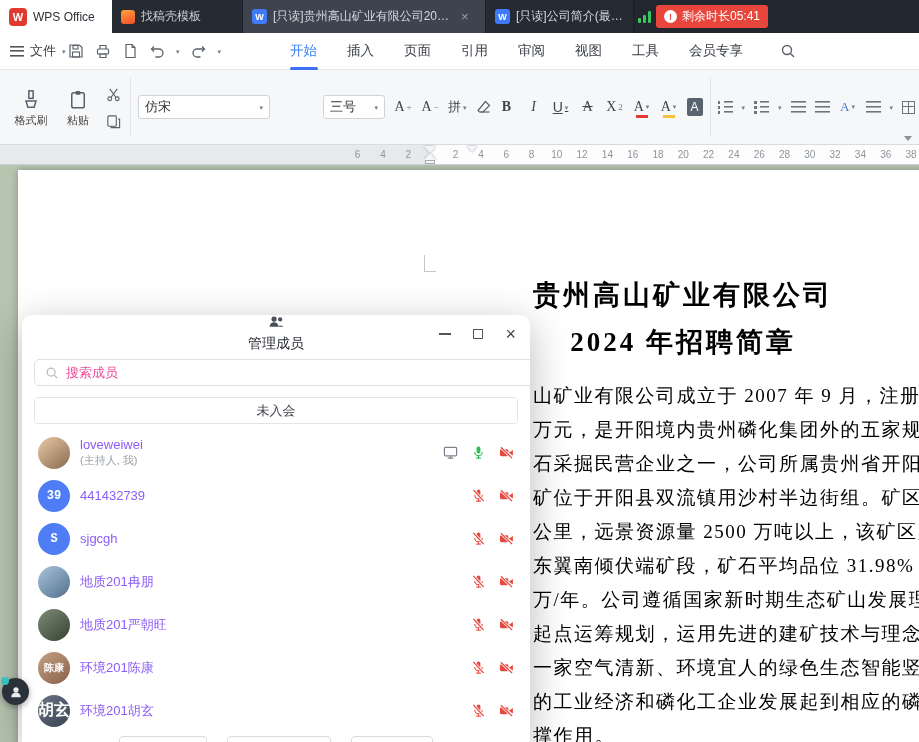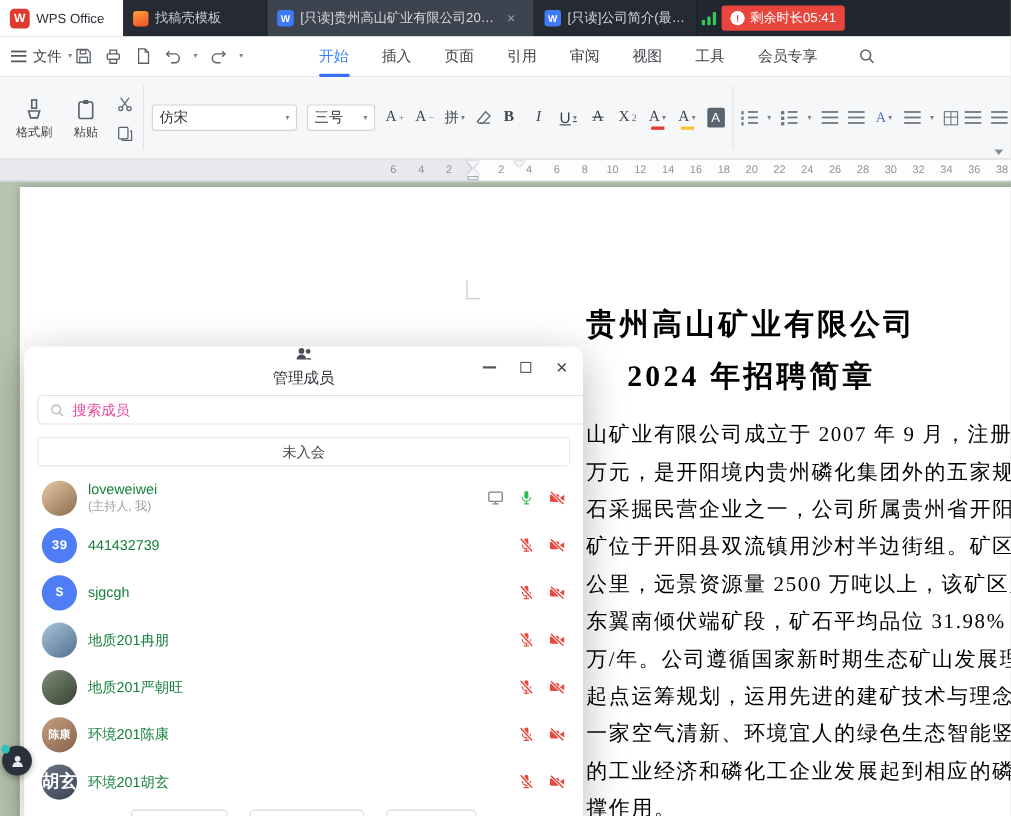--- a/index.html
+++ b/index.html
@@ -45,21 +45,21 @@
   
   .toolbar { position:absolute; top:70px; left:0; width:919px; height:75px; background:#f6f7f8; border-bottom:1px solid #d9dbde; display:flex; overflow:hidden; z-index:4; }
   .vsep { width:1px; background:#e1e3e6; margin:8px 5px; flex:none; }
   .grp-clip { display:flex; padding:6px 2px 4px 10px; gap:5px; flex:none; }
   .big-btn { width:42px; display:flex; flex-direction:column; align-items:center; justify-content:center; gap:4px; color:#444; font-size:11px; }
   .small-col { display:flex; flex-direction:column; justify-content:space-around; padding:5px 2px; color:#5a616b; }
   .grp-font, .grp-para { display:flex; flex-direction:row; justify-content:center; padding:5px 2px; gap:6px; flex:none; }
   .row { display:flex; align-items:center; gap:9px; }
   .combo { background:#fff; border:1px solid #cfd3d8; border-radius:3px; height:24px; display:flex; align-items:center; justify-content:space-between; padding:0 6px; font-size:13px; color:#333; }
   .combo.fname { width:132px; }
-  .combo.fsize { width:62px; }
+  .combo.fsize { width:62px;margin-left:44px; }
   .tbtn { min-width:18px; height:22px; display:flex; align-items:center; justify-content:center; color:#3f444c; font-size:14px; gap:2px; position:relative; }
   .tiny { font-size:9px; color:#6e747c; }
   .serif { font-family:"Liberation Serif","DejaVu Serif",serif; }
   .bold { font-weight:bold; } .ital { font-style:italic; } .und { text-decoration:underline; } .strk { text-decoration:line-through; }
   .a-bar::after { content:""; position:absolute; left:3px; right:3px; bottom:0; height:3px; background:#e23c32; }
   .a-bar.yellow::after { background:#f5c13c; }
   .a-shade { background:#5a6470; color:#fff; border-radius:2px; font-size:12px; padding:0 4px; height:18px; min-width:0; }
   .pic { position:relative; width:15px; height:12px; flex:none; }
   .pic .bars { position:absolute; inset:0;
     background:linear-gradient(#6e747c 0 0) 0 0/100% 1.6px no-repeat,
@@ -113,21 +113,21 @@
   .d-list { position:absolute; left:0; top:116px; width:508px; }
   .m-row { height:43px; display:flex; align-items:center; padding:0 16px 0 16px; }
   .avatar { width:32px; height:32px; border-radius:50%; flex:none; display:flex; align-items:center; justify-content:center; color:#fff; font-size:12px; font-weight:bold; overflow:hidden;font-family:Liberation Mono, monospace; }
   .av-blue { background:#4f7df5; }
   .av-ph1 { background:linear-gradient(140deg,#e8c9a6,#8a6a4f); }
   .av-ph2 { background:linear-gradient(140deg,#aac4da,#51708e); }
   .av-ph3 { background:linear-gradient(140deg,#7e8d7a,#35422f); }
   .av-t1 { background:linear-gradient(140deg,#c7a182,#86604a); font-size:10px; }
   .av-t2 { background:linear-gradient(140deg,#6a7585,#3b4352); font-size:16px; }
   .m-info { margin-left:10px; flex:1; min-width:0; }
-  .m-name { font-size:13px; color:#15803d; }
+  .m-name { font-size:13px; color:#8b5cf6; }
   .m-sub { font-size:11px; color:#9aa0a6; margin-top:1px; }
   .m-sub:empty { display:none; }
   .m-icons { display:flex; align-items:center; gap:13px; }
   .ic-mon { color:#7d838c; } .ic-mic-on { color:#2fbb4f; } .ic-off { color:#e5493f; }
   .d-footer { position:absolute; left:0; top:421px; width:508px; display:flex; justify-content:center; gap:20px; }
   .f-btn { height:30px; border:1px solid #d8dbe0; border-radius:4px; background:#fff; font-size:12px; color:#41464d; }
   .f-b1 { width:88px; } .f-b2 { width:104px; } .f-b3 { width:82px; }
 
   
   .float-dock { position:absolute; left:2px; top:678px; width:27px; height:27px; border-radius:50%; background:#2b313a; box-shadow:0 2px 6px rgba(0,0,0,.35); display:flex; align-items:center; justify-content:center; z-index:6; color:#e8eaee; }

